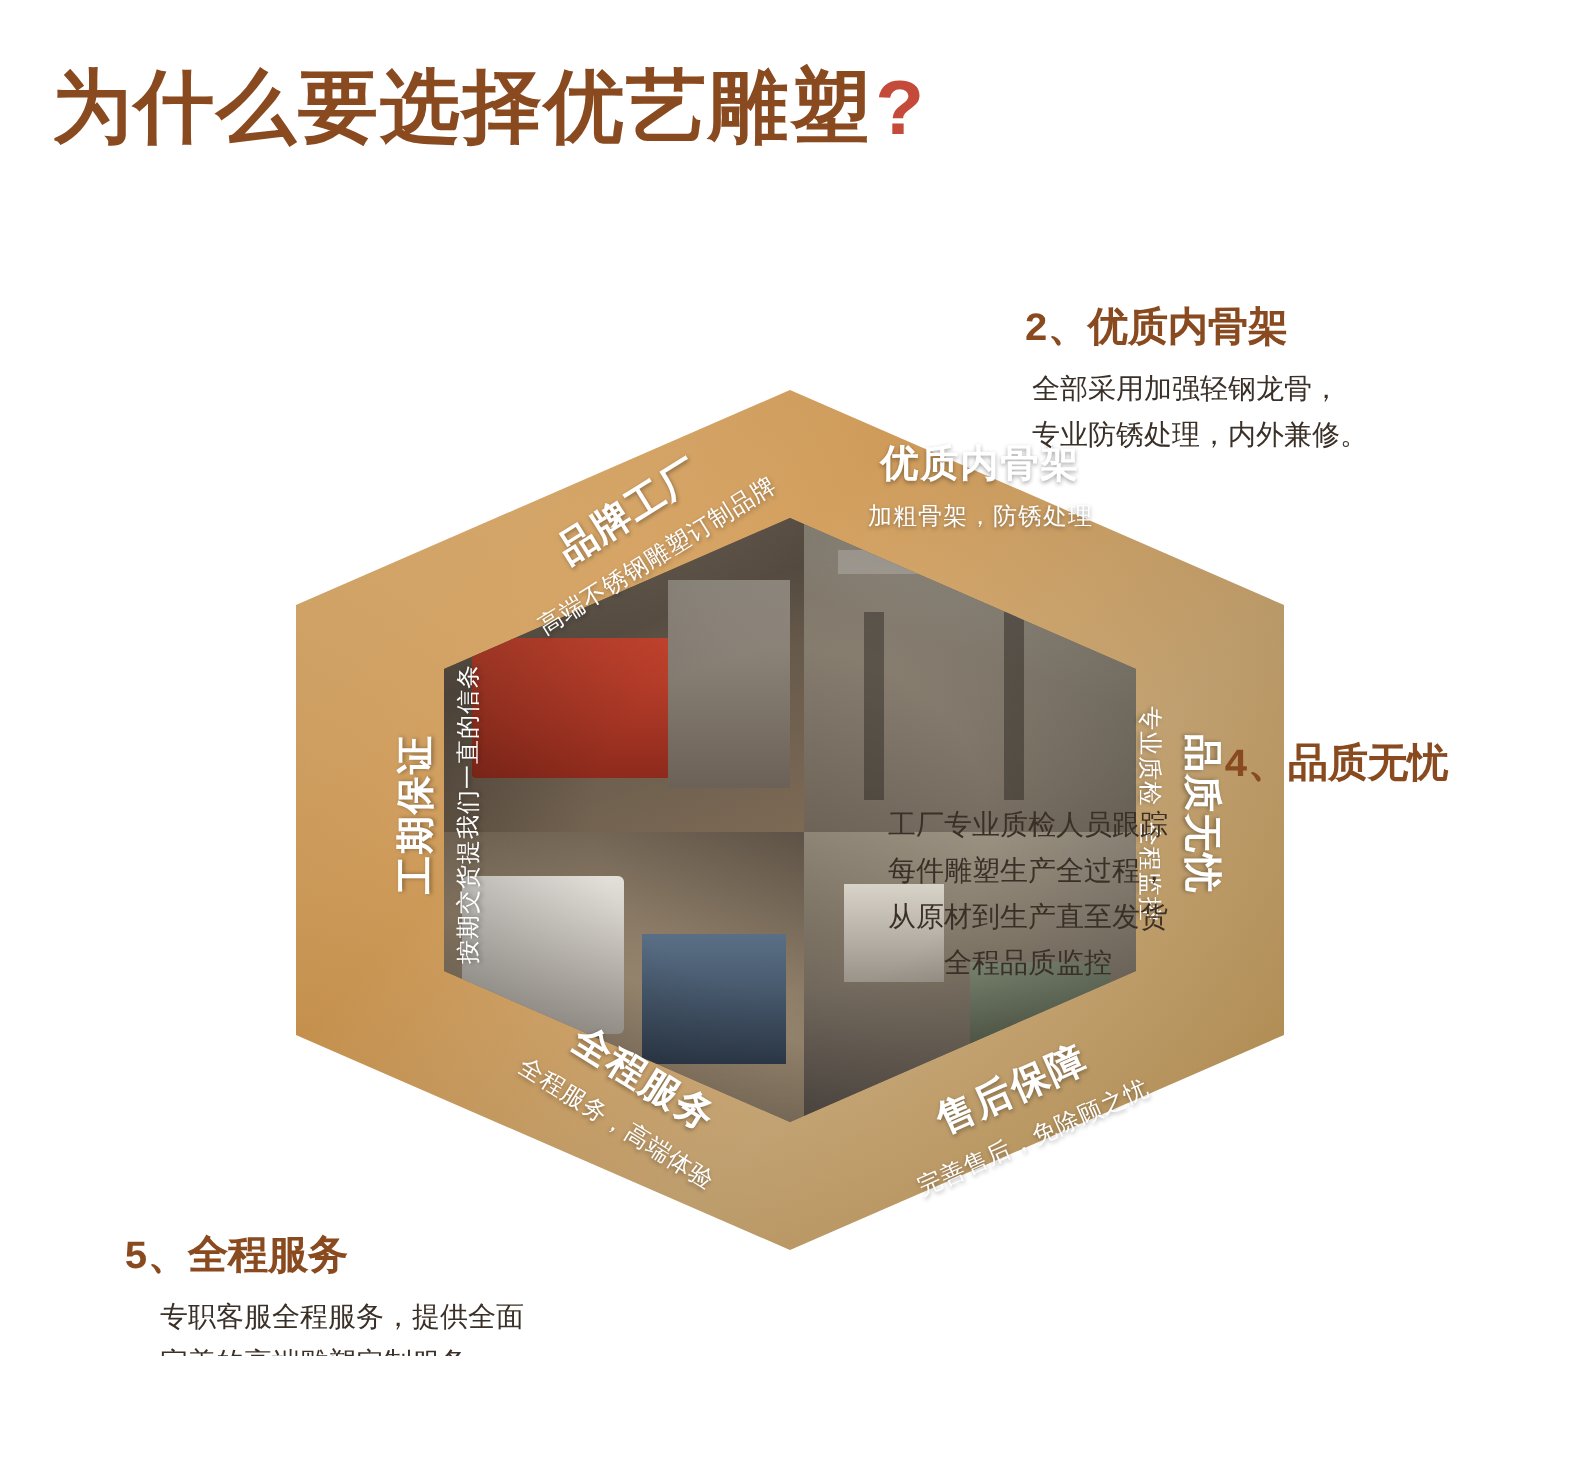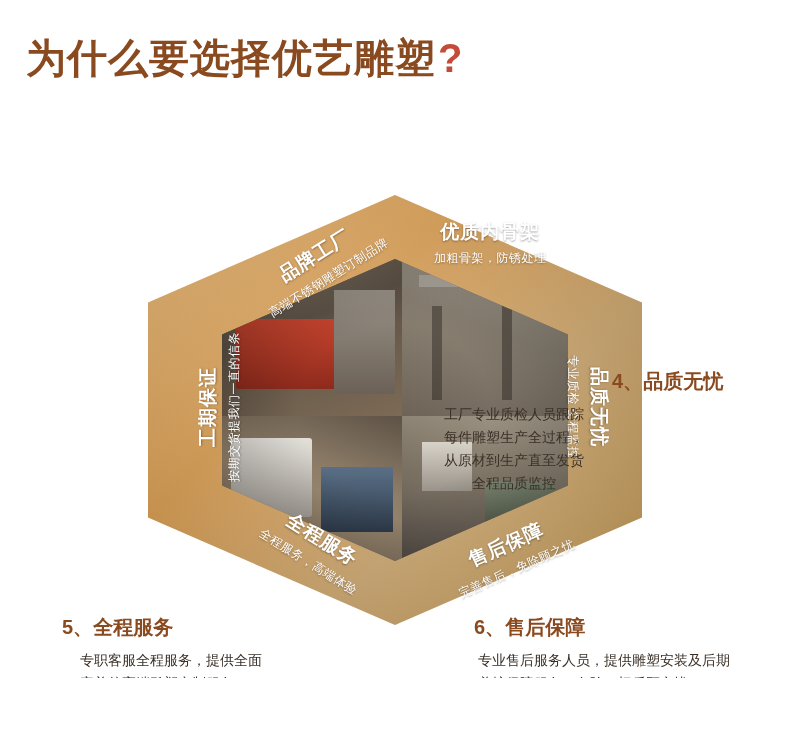--- a/index.html
+++ b/index.html
@@ -7,20 +7,21 @@
     width:790px;height:741px;
     background:#ffffff;
     font-family:"Liberation Sans","DejaVu Sans",sans-serif;
     overflow:hidden;
     position:relative;
   }
   #page{
     position:absolute;left:0;top:0;width:790px;height:678px;
     background:#ffffff;
     overflow:hidden;
+    font-family:Liberation Mono, monospace;
   }
 
   
   .title-wrap{
     position:absolute;left:26px;top:38px;
     display:flex;align-items:flex-start;
   }
   .title-text{
     font-size:40px;font-weight:bold;
     color:#8a4a20;
@@ -177,36 +178,36 @@
       <div class="rl-sub">全程服务，高端体验</div>
     </div>
 
     <div class="ring-label rl-bottom-right">
       <div class="rl-title">售后保障</div>
       <div class="rl-sub">完善售后，免除顾之忧</div>
     </div>
   </div>
 
 
+  <div class="note note-2">
+    <div class="note-h"><span>2、</span><span>优质内骨架</span></div>
+    <div class="note-b" style="white-space:pre-line">全部采用加强轻钢龙骨，
+专业防锈处理，内外兼修。</div>
+  </div>
 
 
   <div class="note note-4">
     <div class="note-h"><span>4、</span><span>品质无忧</span></div>
     <div class="note-b" style="white-space:pre-line">工厂专业质检人员跟踪
 每件雕塑生产全过程，
 从原材到生产直至发货
 全程品质监控</div>
   </div>
 
   <div class="note note-5">
     <div class="note-h"><span>5、</span><span>全程服务</span></div>
     <div class="note-b" style="white-space:pre-line">专职客服全程服务，提供全面
 完善的高端雕塑定制服务</div>
   </div>
 
-  <div class="note note-6">
-    <div class="note-h"><span>6、</span><span>售后保障</span></div>
-    <div class="note-b" style="white-space:pre-line">专业售后服务人员，提供雕塑安装及后期
-养护保障服务，免除一切后顾之忧。</div>
-  </div>
 
   <div class="bottom-rule"></div>
 </div>
 
 </body></html>

